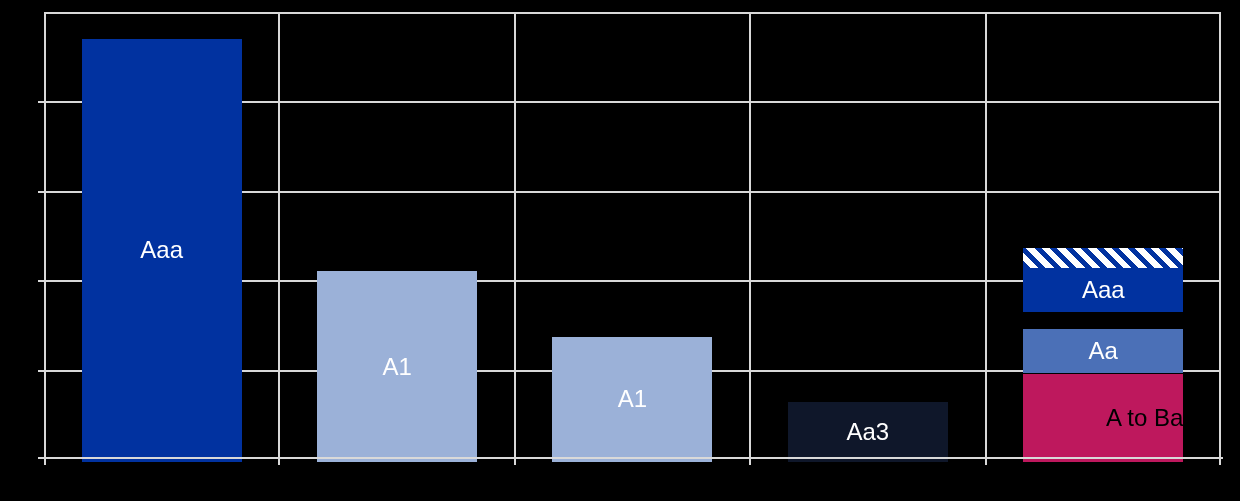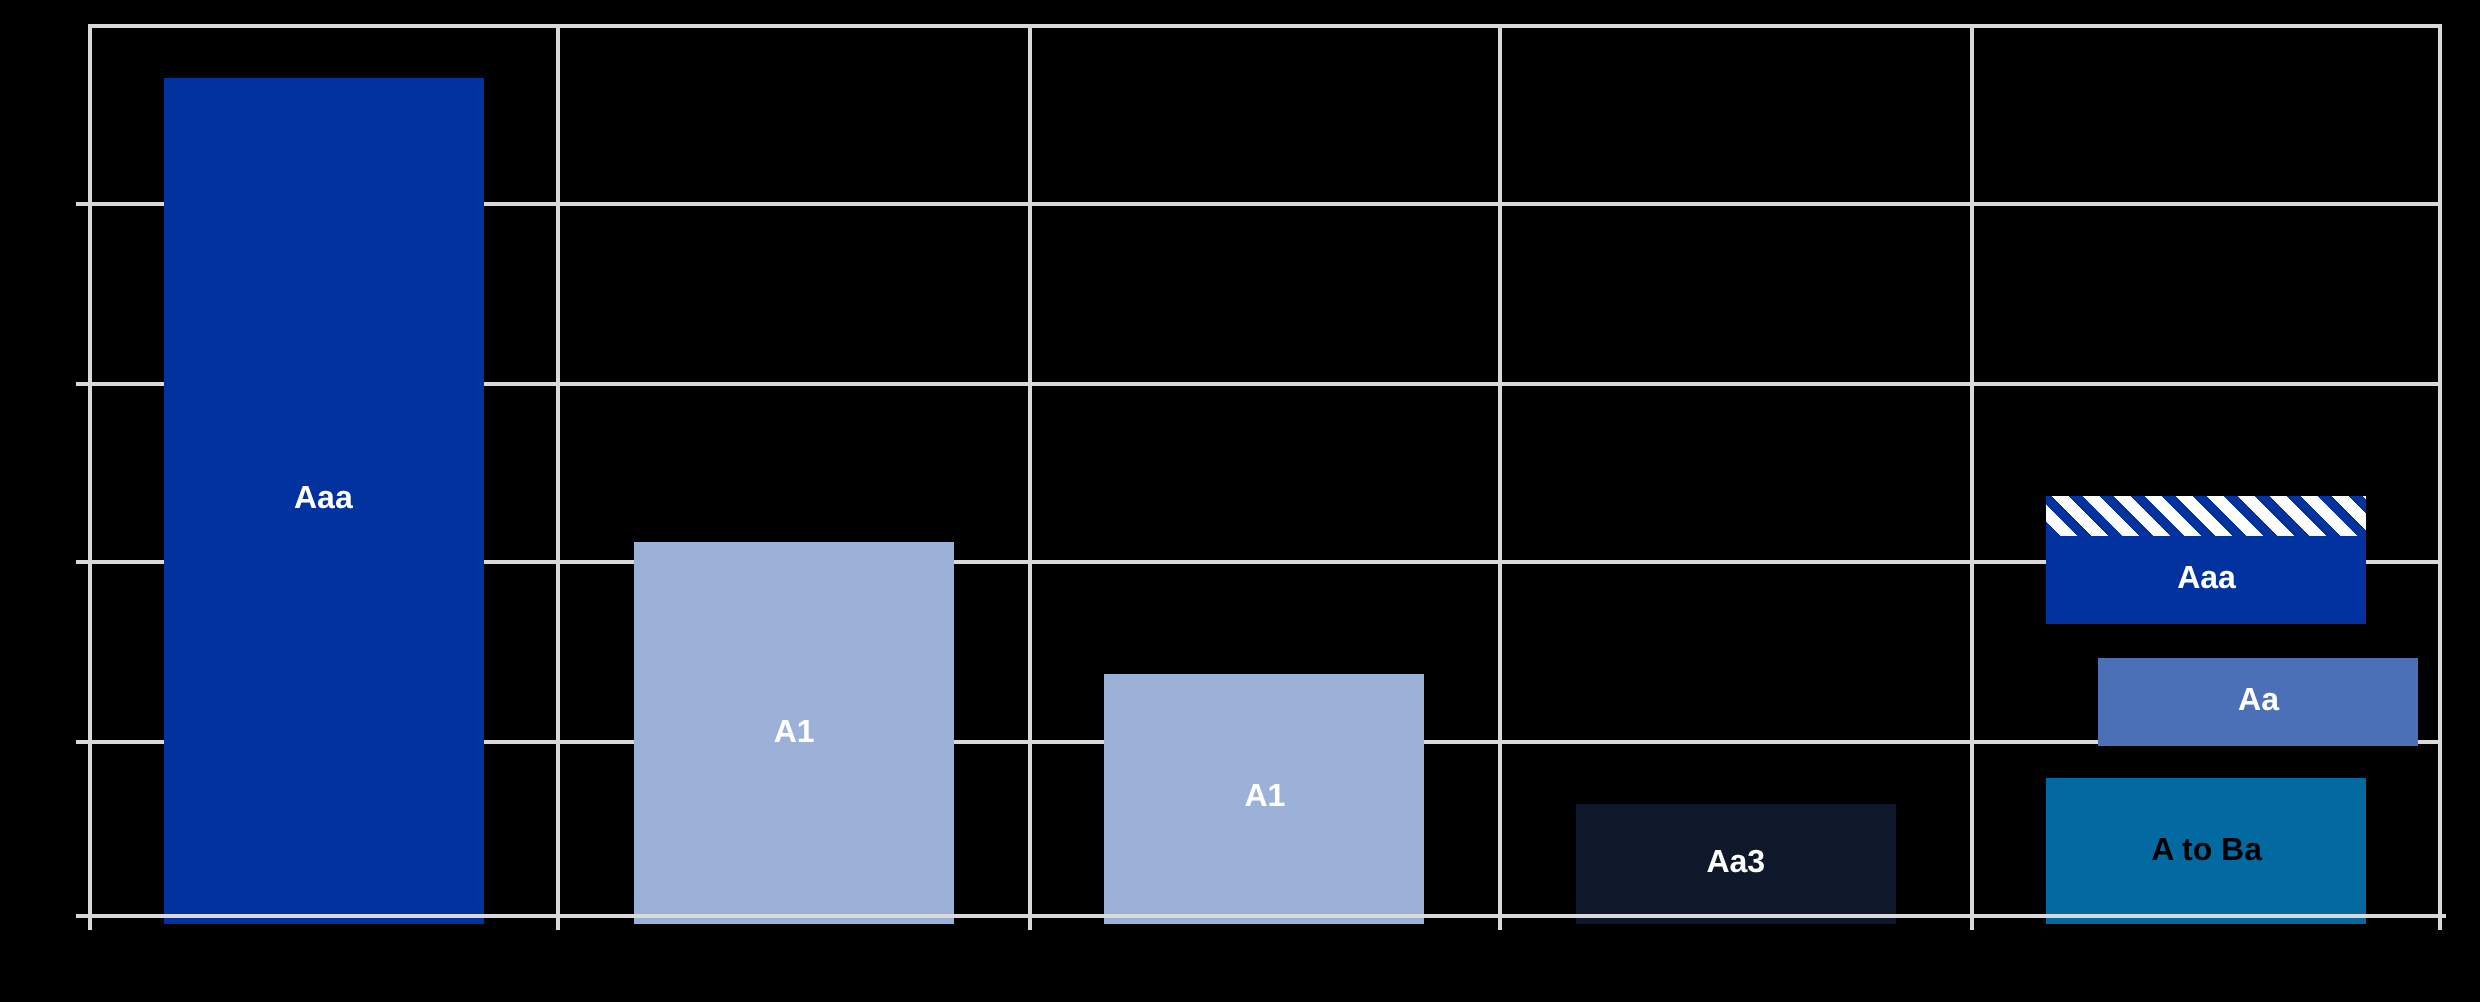--- a/index.html
+++ b/index.html
@@ -11,21 +11,21 @@
   .gl{position:absolute;background:#D9D9D9;z-index:1;}
   .gl-h{left:-6px;right:0;height:2px;}
   .gl-h.no-stub{left:0;}
   .gl-v{top:0;bottom:-6px;width:2px;}
   .bars{position:absolute;left:0;top:0;right:0;bottom:0;z-index:2;}
   .bar-col{position:absolute;top:0;bottom:0;}
   .seg{
     position:absolute;left:50%;transform:translateX(-50%);width:160px;
     display:flex;align-items:center;justify-content:center;
   }
-  .seg .bar-label{font-weight:bold;font-size:16px;line-height:1;}
+  .seg .bar-label{font-weight:normal;font-size:24px;line-height:1;}
   .x-axis{
     position:absolute;left:-6px;right:-2px;bottom:0;height:2px;
     background:#D9D9D9;z-index:5;
   }
 </style>
 </head>
 <body>
 
 <div class="stage">
   <div class="plot">
@@ -58,24 +58,24 @@
           <div class="seg" style="bottom: -3px; height: 125.478px; background: rgb(155, 177, 216);">
             <span class="bar-label" style="color: rgb(255, 255, 255);">A1</span>
           </div>
         </div>
         <div class="bar-col" style="left: 60%; width: 20%;">
           <div class="seg" style="bottom: -3px; height: 60.216px; background: #0f172a;">
             <span class="bar-label" style="color: rgb(255, 255, 255);">Aa3</span>
           </div>
         </div>
         <div class="bar-col" style="left: 80%; width: 20%;">
-          <div class="seg" style="bottom: -3px; height: 73px; background: #0369a1;">
+          <div class="seg" style="bottom: -3px; height: 88px; background: #be185d; justify-content: flex-end;">
             <span class="bar-label" style="color: rgb(0, 0, 0);">A to Ba</span>
           </div>
-          <div class="seg" style="bottom: 85.824px; height: 44px; background: rgb(75, 112, 183); margin-left: 26px;">
+          <div class="seg" style="bottom: 85.824px; height: 44px; background: rgb(75, 112, 183);">
             <span class="bar-label" style="color: rgb(255, 255, 255);">Aa</span>
           </div>
           <div class="seg" style="bottom: 146.616px; height: 44.7px; background: rgb(1, 50, 160);">
             <span class="bar-label" style="color: rgb(255, 255, 255);">Aaa</span>
           </div>
           <div class="seg" style="bottom: 191.316px; height: 19.668px; background: repeating-linear-gradient(45deg, rgb(1, 50, 160) 0px, rgb(1, 50, 160) 5px, rgb(255, 255, 255) 5px, rgb(255, 255, 255) 11px);"></div>
         </div>
       </div>
 
     <div class="x-axis"></div>

